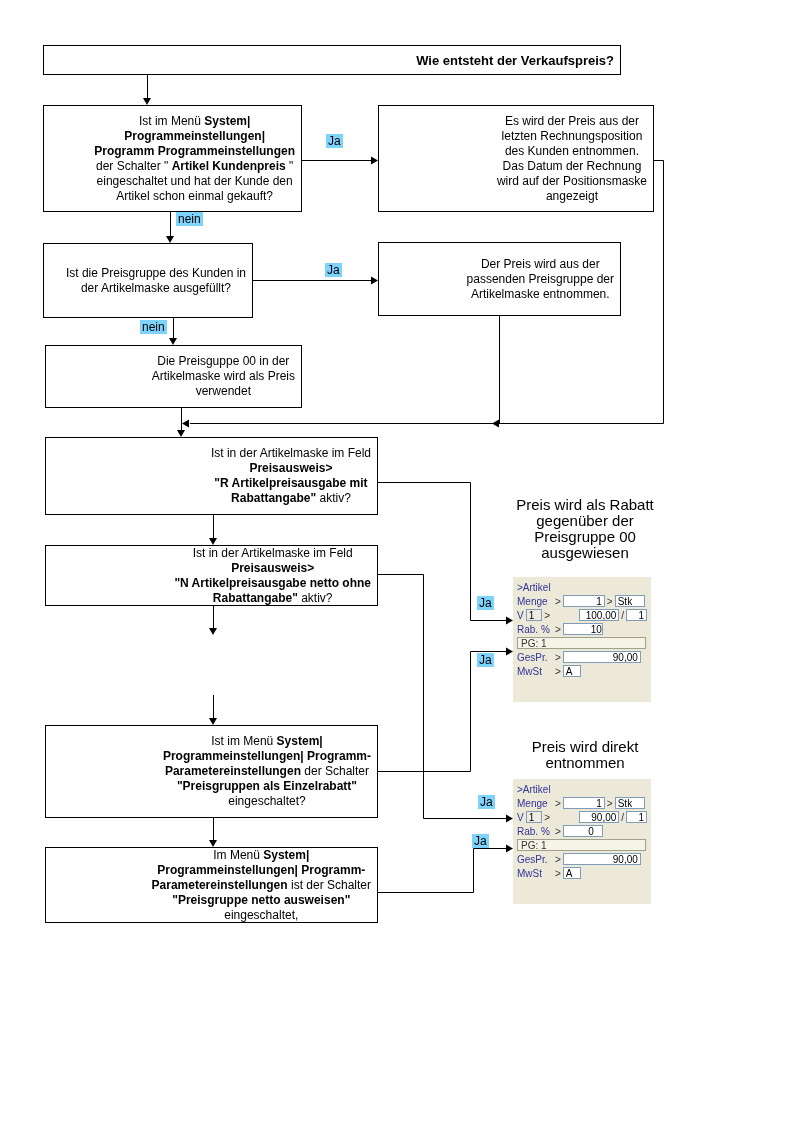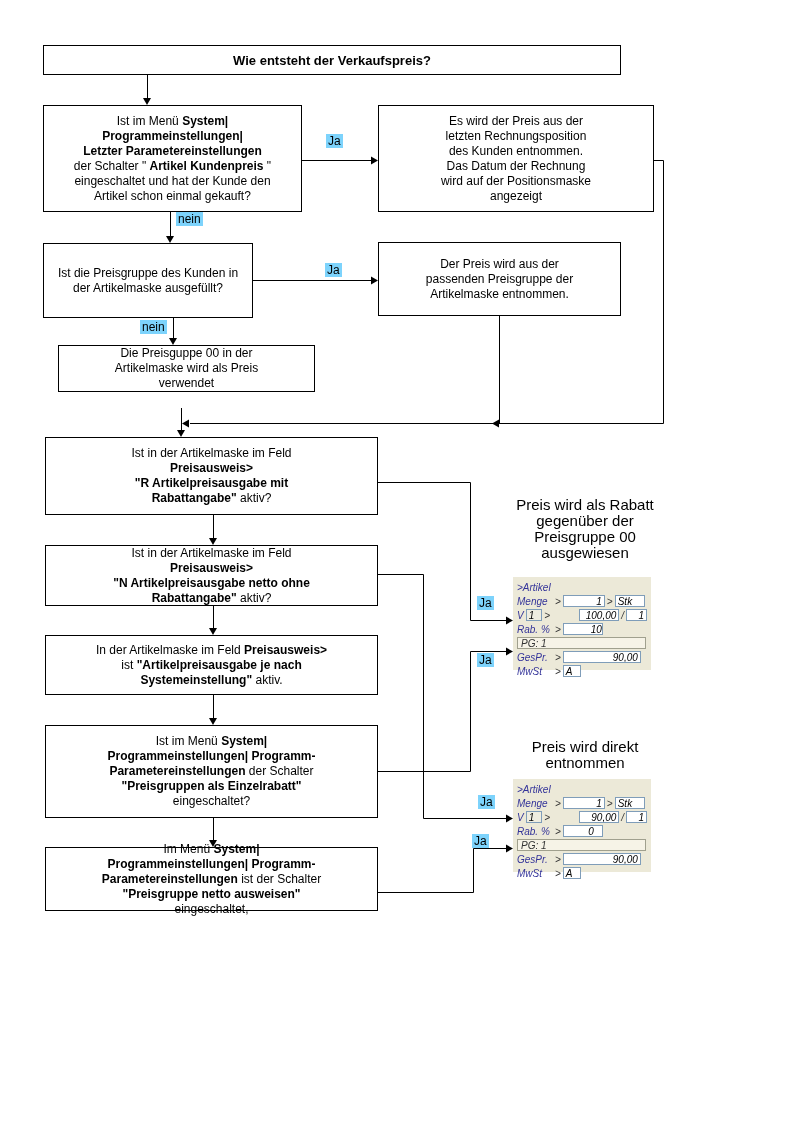--- a/index.html
+++ b/index.html
@@ -3,28 +3,28 @@
 <meta charset="utf-8">
 <style>
   :root{
     --panel-bg:#ece9d8; --panel-label:#333399; --input-border:#7f9db9; --line:#000000;
   }
   html,body{margin:0;padding:0;background:#fff;}
   .page{position:relative;width:794px;height:1123px;background:#fff;overflow:hidden;
         font-family:"Liberation Sans",sans-serif;color:#000;}
   svg.connectors{position:absolute;left:0;top:0;z-index:1;}
   .box{position:absolute;border:1px solid #000;background:#fff;z-index:2;
-       display:flex;align-items:center;justify-content:center;text-align:center;
-       font-size:12px;line-height:15px;box-sizing:border-box;padding:2px 12px;}
+       display:flex;align-items:center;justify-content:flex-end;text-align:center;
+       font-size:12px;line-height:15px;box-sizing:border-box;padding:2px 6px;}
   .box.title{font-weight:bold;font-size:13px;}
   .edge-label{position:absolute;z-index:3;font-size:12px;background:#7dd3fc;padding:0 2px;}
   .note{position:absolute;z-index:2;font-size:15px;line-height:16px;text-align:center;
         white-space:pre-line;}
-  .panel{position:absolute;z-index:3;width:138px;height:93px;background:var(--panel-bg);
-         font-size:10px;padding:3px 4px;box-sizing:border-box;font-style:italic;}
+  .panel{position:absolute;z-index:3;width:138px;height:125px;background:var(--panel-bg);
+         font-size:10px;padding:3px 4px;box-sizing:border-box;}
   .prow{display:flex;align-items:center;height:14px;gap:2px;}
   .plabel{color:var(--panel-label);}
   .psep{color:#333;}
   .pinput{background:#fff;border:1px solid var(--input-border);height:12px;
           box-sizing:border-box;display:flex;align-items:center;padding:0 2px;
           font-size:10px;color:#000;overflow:hidden;}
   .pinput.right{justify-content:flex-end;}
   .pinput.gray{background:#efedе0;background:#efede0;}
   .pgfield{background:#f6f3e7;border:1px solid #a0a08e;height:12px;box-sizing:border-box;
            display:flex;align-items:center;padding:0 3px;width:129px;color:#333;}
@@ -73,56 +73,53 @@
       <polygon points="513,818.5 506,814.5 506,822.5"></polygon>
       <polygon points="513,848.5 506,844.5 506,852.5"></polygon>
     </g>
   </svg>
 
   <div class="box title" style="left:43px;top:45px;width:578px;height:30px">
     <span>Wie entsteht der Verkaufspreis?</span>
   </div>
 
   <div class="box" style="left:43px;top:105px;width:259px;height:107px">
-    <span>Ist im Menü  <b>System|</b><br><b>Programmeinstellungen|</b><br><b>Letzter Parametereinstellungen</b><br>der Schalter " <b>Artikel Kundenpreis</b> "<br>eingeschaltet und hat der Kunde den<br>Artikel schon einmal gekauft?</span>
+    <span>Ist im Menü  <b>System|</b><br><b>Programmeinstellungen|</b><br><b>Programm Programmeinstellungen</b><br>der Schalter " <b>Artikel Kundenpreis</b> "<br>eingeschaltet und hat der Kunde den<br>Artikel schon einmal gekauft?</span>
   </div>
 
   <div class="box" style="left:378px;top:105px;width:276px;height:107px">
     <span>Es wird der Preis aus der<br>letzten Rechnungsposition<br>des Kunden entnommen.<br>Das Datum der Rechnung<br>wird auf der Positionsmaske<br>angezeigt</span>
   </div>
 
   <div class="box" style="left:43px;top:243px;width:210px;height:75px">
     <span>Ist die Preisgruppe des Kunden in<br>der Artikelmaske ausgefüllt?</span>
   </div>
 
   <div class="box" style="left:378px;top:242px;width:243px;height:74px">
     <span>Der Preis wird aus der<br>passenden Preisgruppe der<br>Artikelmaske entnommen.</span>
   </div>
 
-  <div class="box" style="left:58px;top:345px;width:257px;height:47px">
+  <div class="box" style="left:45px;top:345px;width:257px;height:63px">
     <span>Die Preisguppe 00 in der<br>Artikelmaske wird als Preis<br>verwendet</span>
   </div>
 
   <div class="box" style="left:45px;top:437px;width:333px;height:78px">
     <span>Ist in der Artikelmaske im Feld<br><b>Preisausweis&gt;</b><br><b>"R Artikelpreisausgabe mit</b><br><b>Rabattangabe"</b> aktiv?</span>
   </div>
 
   <div class="box" style="left:45px;top:545px;width:333px;height:61px">
     <span>Ist in der Artikelmaske im Feld<br><b>Preisausweis&gt;</b><br><b>"N Artikelpreisausgabe netto ohne</b><br><b>Rabattangabe"</b> aktiv?</span>
   </div>
 
-  <div class="box" style="left:45px;top:635px;width:333px;height:60px">
-    <span>In der Artikelmaske im Feld  <b>Preisausweis&gt;</b><br>ist <b>"Artikelpreisausgabe je nach</b><br><b>Systemeinstellung"</b> aktiv.</span>
-  </div>
 
   <div class="box" style="left:45px;top:725px;width:333px;height:93px">
     <span>Ist im Menü  <b>System|</b><br><b>Programmeinstellungen| Programm-</b><br><b>Parametereinstellungen</b> der Schalter<br><b>"Preisgruppen als Einzelrabatt"</b><br>eingeschaltet?</span>
   </div>
 
-  <div class="box" style="left:45px;top:847px;width:333px;height:64px">
+  <div class="box" style="left:45px;top:847px;width:333px;height:76px">
     <span>Im Menü <b>System|</b><br><b>Programmeinstellungen| Programm-</b><br><b>Parametereinstellungen</b> ist der Schalter<br><b>"Preisgruppe netto ausweisen"</b><br>eingeschaltet,</span>
   </div>
 
   <span class="edge-label" style="left:326px;top:134px">Ja</span>
   <span class="edge-label" style="left:176px;top:212px">nein</span>
   <span class="edge-label" style="left:325px;top:263px">Ja</span>
   <span class="edge-label" style="left:140px;top:320px">nein</span>
   <span class="edge-label" style="left:477px;top:596px">Ja</span>
   <span class="edge-label" style="left:477px;top:653px">Ja</span>
   <span class="edge-label" style="left:478px;top:795px">Ja</span>

